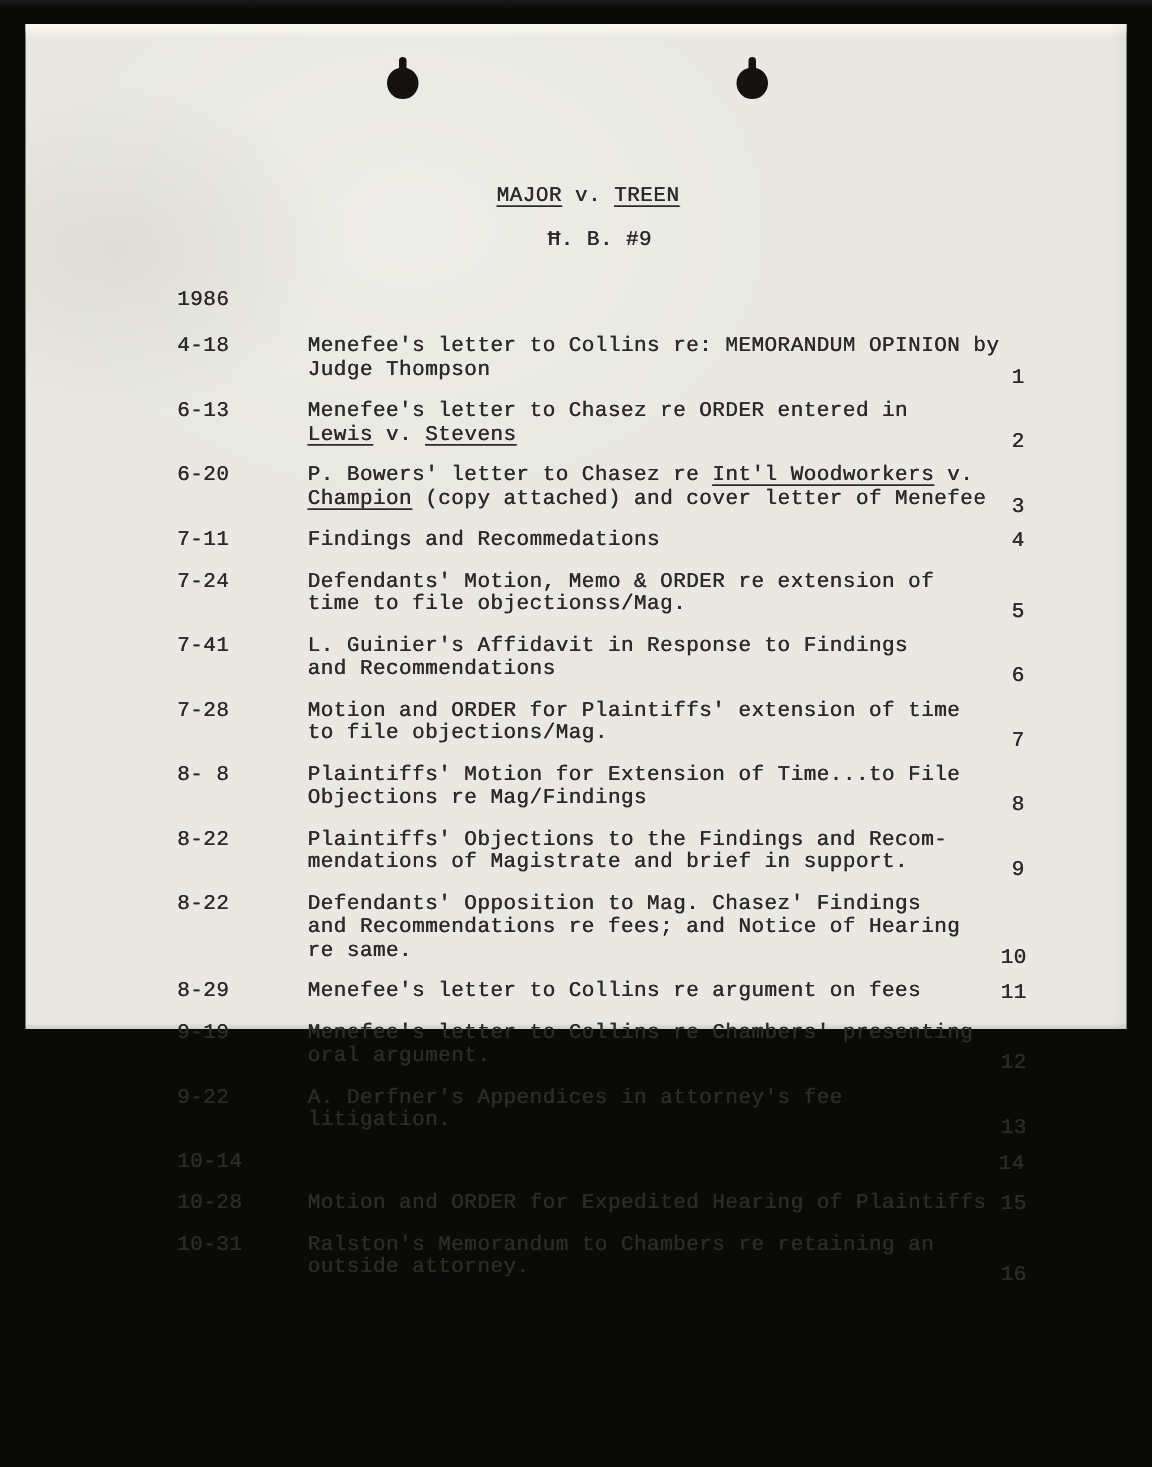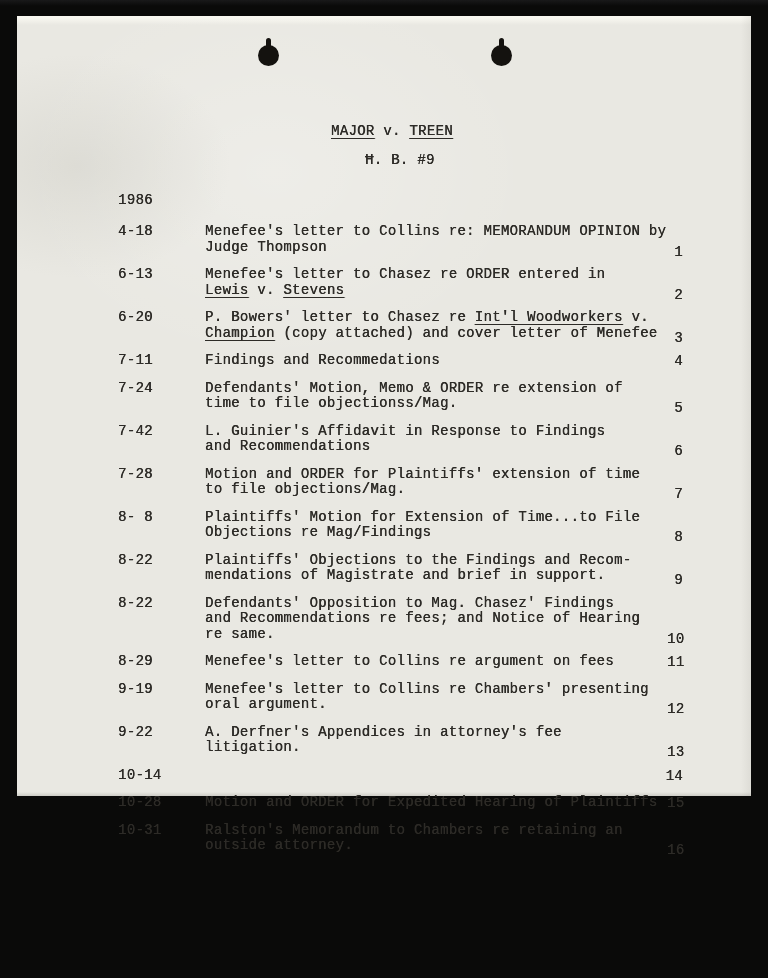--- a/index.html
+++ b/index.html
@@ -19,21 +19,21 @@
   .backdrop {
     position: relative;
     width: 768px; height: 978px;
     background:
       linear-gradient(to bottom, rgba(40,40,42,0.5), rgba(0,0,0,0) 6px),
       var(--backdrop);
   }
   .sheet {
     position: absolute;
     left: 17px; top: 16px;
-    width: 734px; height: 780px;
+    width: 734px; height: 670px;
     background:
       radial-gradient(ellipse 220px 160px at 60px 150px, rgba(205,204,196,0.45), rgba(205,204,196,0) 70%),
       radial-gradient(ellipse 400px 300px at 35% 20%, rgba(255,255,255,0.22), rgba(255,255,255,0) 65%),
       linear-gradient(to left, rgba(120,118,110,0.10), rgba(120,118,110,0) 10px),
       linear-gradient(to bottom, #f8f7f0 0px, #f8f7f0 2px, rgba(248,247,240,0) 9px),
       linear-gradient(to top, rgba(110,108,100,0.22) 0px, rgba(110,108,100,0) 4px),
       var(--paper);
     color: var(--ink);
     font-size: 14px;
     letter-spacing: 0.3px;
@@ -145,21 +145,21 @@
     <div class="desc"><span>Findings and Recommedations</span></div>
     <div class="num">4</div>
   </div>
         <div class="row multi">
     <div class="date">7-24</div>
     <div class="desc"><span>Defendants' Motion, Memo &amp; ORDER re extension of</span>
 <span>time to file objectionss/Mag.</span></div>
     <div class="num">5</div>
   </div>
         <div class="row multi">
-    <div class="date">7-42</div>
+    <div class="date">7-41</div>
     <div class="desc"><span>L. Guinier's Affidavit in Response to Findings</span>
 <span>and Recommendations</span></div>
     <div class="num">6</div>
   </div>
         <div class="row multi">
     <div class="date">7-28</div>
     <div class="desc"><span>Motion and ORDER for Plaintiffs' extension of time</span>
 <span>to file objections/Mag.</span></div>
     <div class="num">7</div>
   </div>

